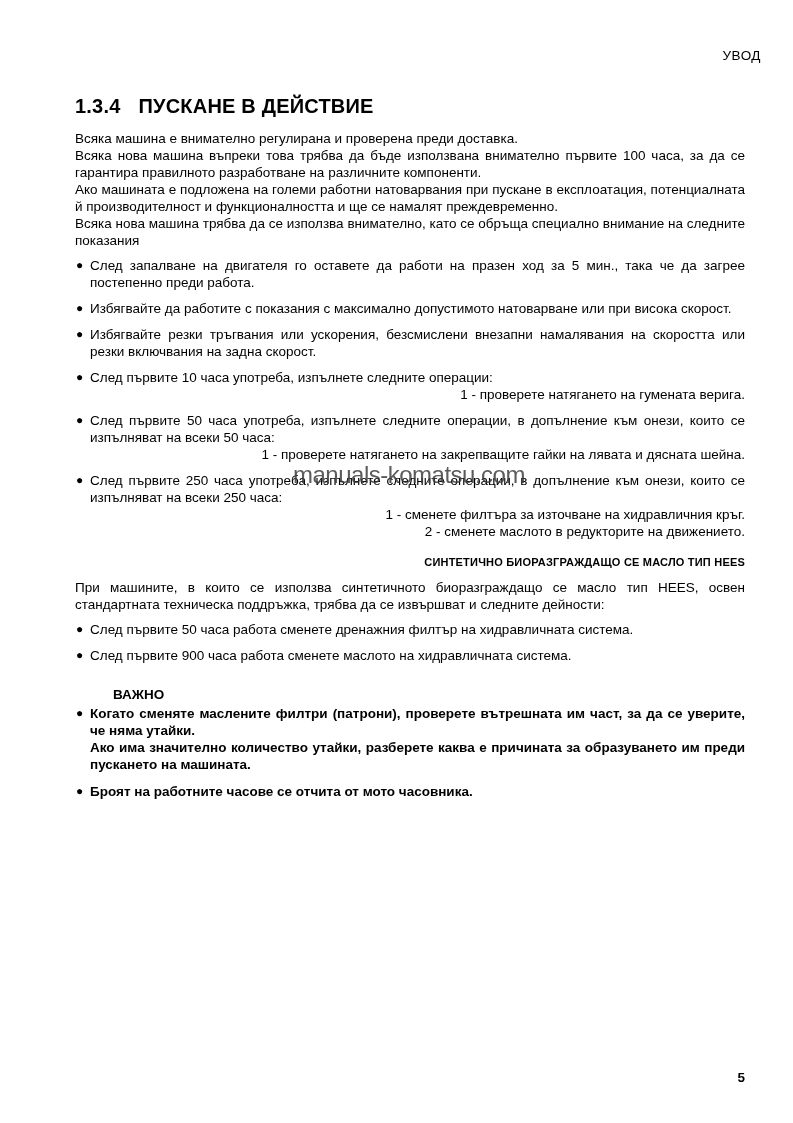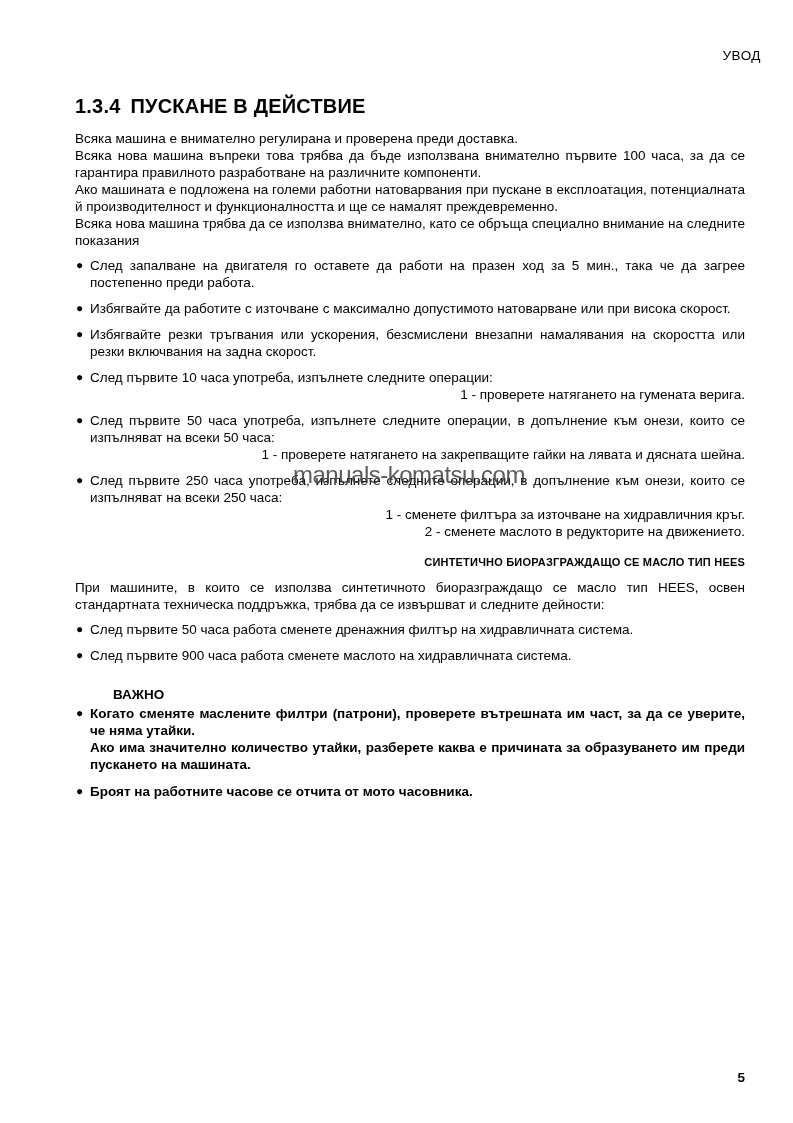--- a/index.html
+++ b/index.html
@@ -30,21 +30,21 @@
     font-size: 13.5px;
     line-height: 17px;
   }
   .section-heading {
     font-size: 20px;
     font-weight: bold;
     line-height: 24px;
     margin: 0 0 12px 0;
     letter-spacing: 0.2px;
   }
-  .section-heading .sec-num { margin-right: 10px; }
+  .section-heading .sec-num { margin-right: 18px; }
   .para {
     margin: 0;
     text-align: justify;
   }
   ul.bullets {
     list-style: none;
     margin: 8px 0 0 0;
     padding: 0;
   }
   ul.bullets > li {
@@ -112,21 +112,21 @@
   <p class="para">Ако машината е подложена на големи работни натоварвания при пускане в експлоатация, потенциалната й производителност и функционалността и ще се намалят преждевременно.</p>
   <p class="para">Всяка нова машина трябва да се използва внимателно, като се обръща специално внимание на следните показания</p>
 
   <ul class="bullets">
     <li>
       <span class="bullet-marker">●</span>
       <div class="bullet-text">След запалване на двигателя го оставете да работи на празен ход за 5 мин., така че да загрее постепенно преди работа.</div>
     </li>
     <li>
       <span class="bullet-marker">●</span>
-      <div class="bullet-text">Избягвайте да работите с източване с максимално допустимото натоварване или при висока скорост.</div>
+      <div class="bullet-text">Избягвайте да работите с показания с максимално допустимото натоварване или при висока скорост.</div>
     </li>
     <li>
       <span class="bullet-marker">●</span>
       <div class="bullet-text">Избягвайте резки тръгвания или ускорения, безсмислени внезапни намалявания на скоростта или резки включвания на задна скорост.</div>
     </li>
     <li>
       <span class="bullet-marker">●</span>
       <div class="bullet-text">След първите 10 часа употреба, изпълнете следните операции:</div>
       <div class="sub-line">1 - проверете натягането на гумената верига.</div>
     </li>

